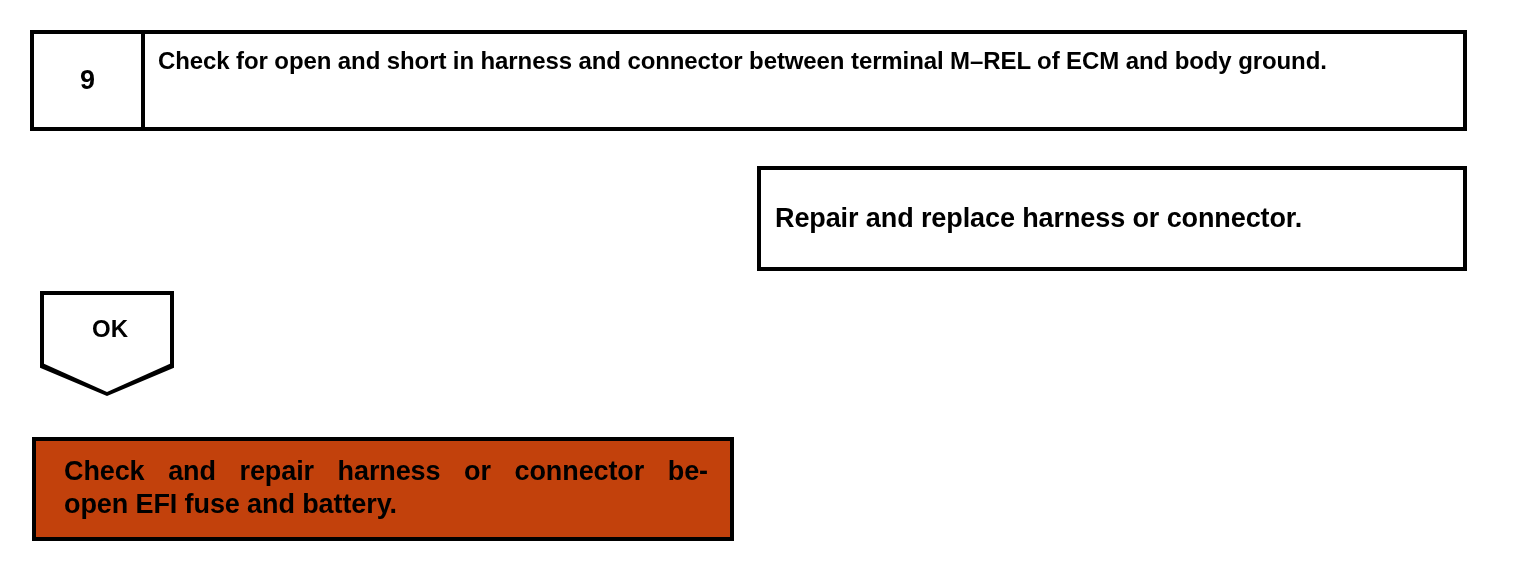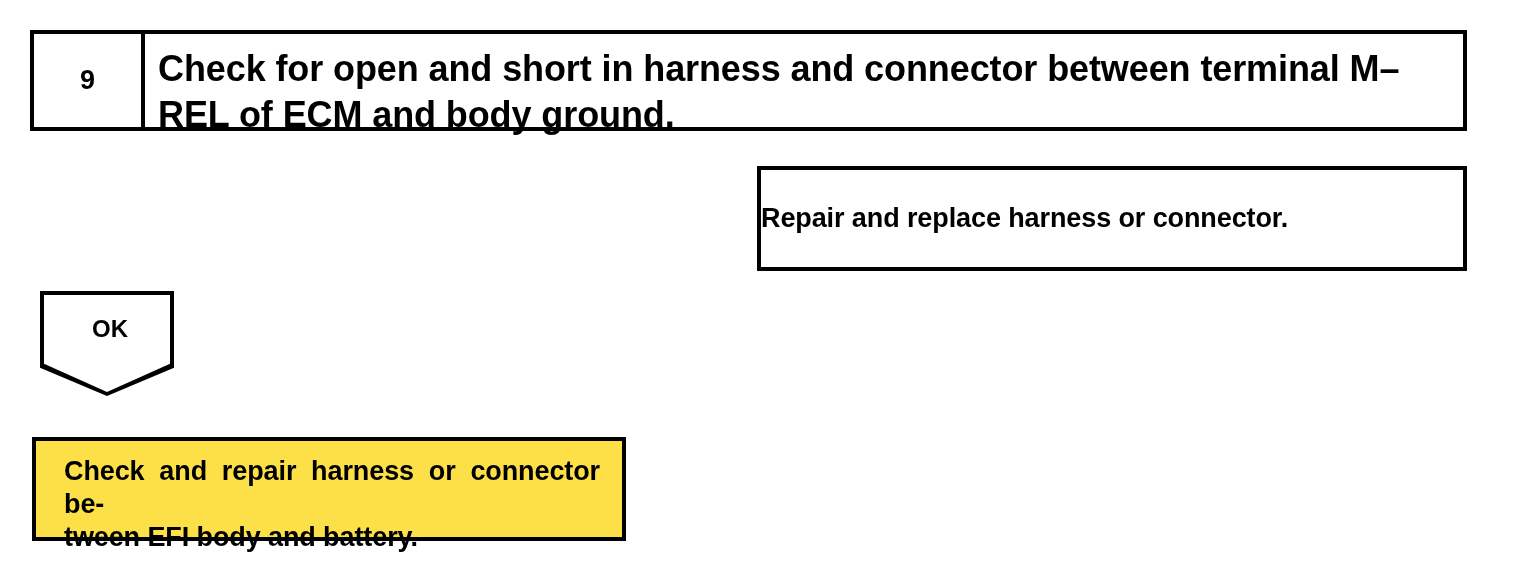--- a/index.html
+++ b/index.html
@@ -48,21 +48,21 @@
     letter-spacing: 0px;
   }
   .step-text-cell {
     flex: 1 1 auto;
     box-sizing: border-box;
     padding: 12px 10px 0 13px;
     display: block;
   }
   .step-text-cell .txt {
     display: block;
-    font-size: 36px;
+    font-size: 24px;
     font-weight: bold;
     line-height: 1.28;
     color: #000000;
     letter-spacing: -0.1px;
   }
 
   
   .ng-arrow {
     position: absolute;
     left: 629px;
@@ -113,20 +113,21 @@
     width: 710px;
     height: 105px;
     border: 4px solid #000000;
     box-sizing: border-box;
     background: #ffffff;
     display: flex;
     align-items: center;
   }
   .ng-result-box .txt {
     display: block;
+    padding-left: 14px;
     font-size: 27px;
     font-weight: bold;
     color: #000000;
     letter-spacing: -0.1px;
   }
 
   
   .ok-arrow {
     position: absolute;
     left: 40px;
@@ -170,25 +171,25 @@
     font-size: 24px;
     font-weight: bold;
     color: #000000;
   }
 
   
   .ok-result-box {
     position: absolute;
     left: 32px;
     top: 437px;
-    width: 594px;
+    width: 702px;
     height: 104px;
     border: 4px solid #000000;
     box-sizing: border-box;
-    background: #fde047;
+    background: #c2410c;
     padding: 14px 22px 0 28px;
   }
   .ok-result-box .txt {
     display: block;
     font-size: 27px;
     font-weight: bold;
     line-height: 1.22;
     color: #000000;
     text-align: justify;
     text-align-last: left;
@@ -223,17 +224,17 @@
   </div>
 
   <div class="ok-arrow">
     <div class="shape"></div>
     <div class="label">OK</div>
   </div>
 
   <div class="ok-result-box">
     <span class="txt">
       <span class="line1">Check and repair harness or connector be-</span>
-      <span class="line2">tween EFI body and battery.</span>
+      <span class="line2">open EFI fuse and battery.</span>
     </span>
   </div>
 
 </div>
 
 </body></html>

